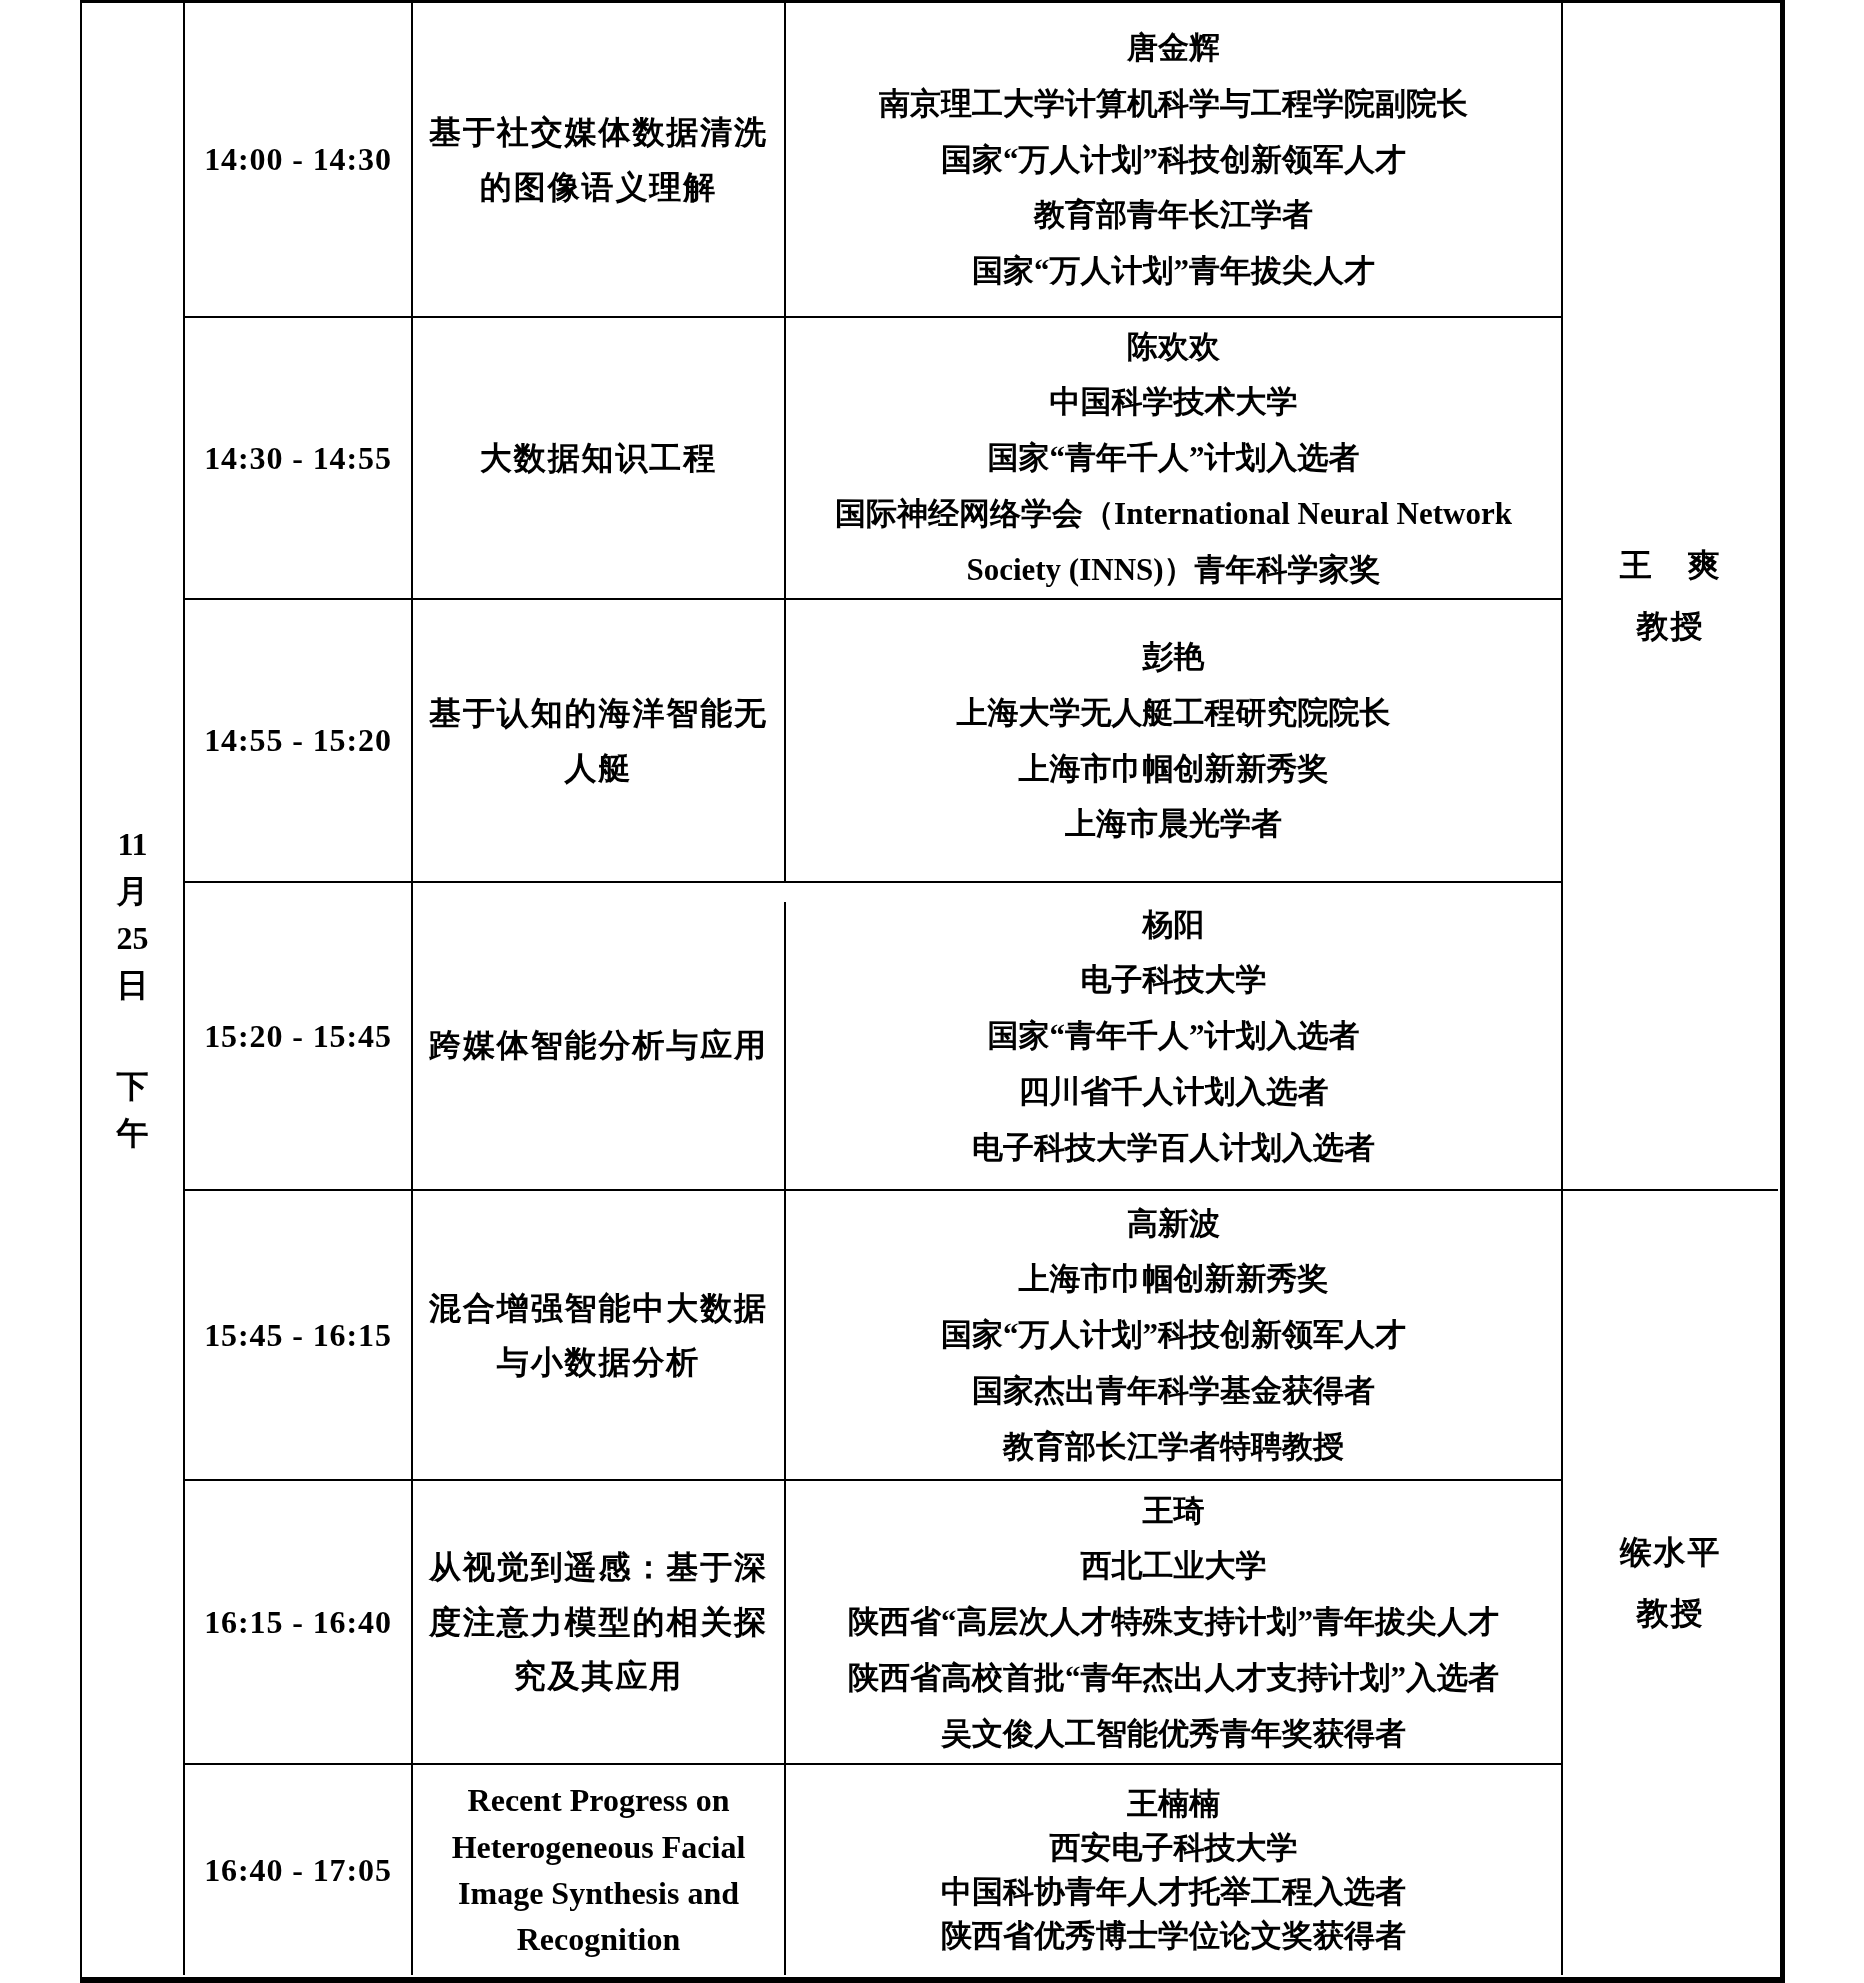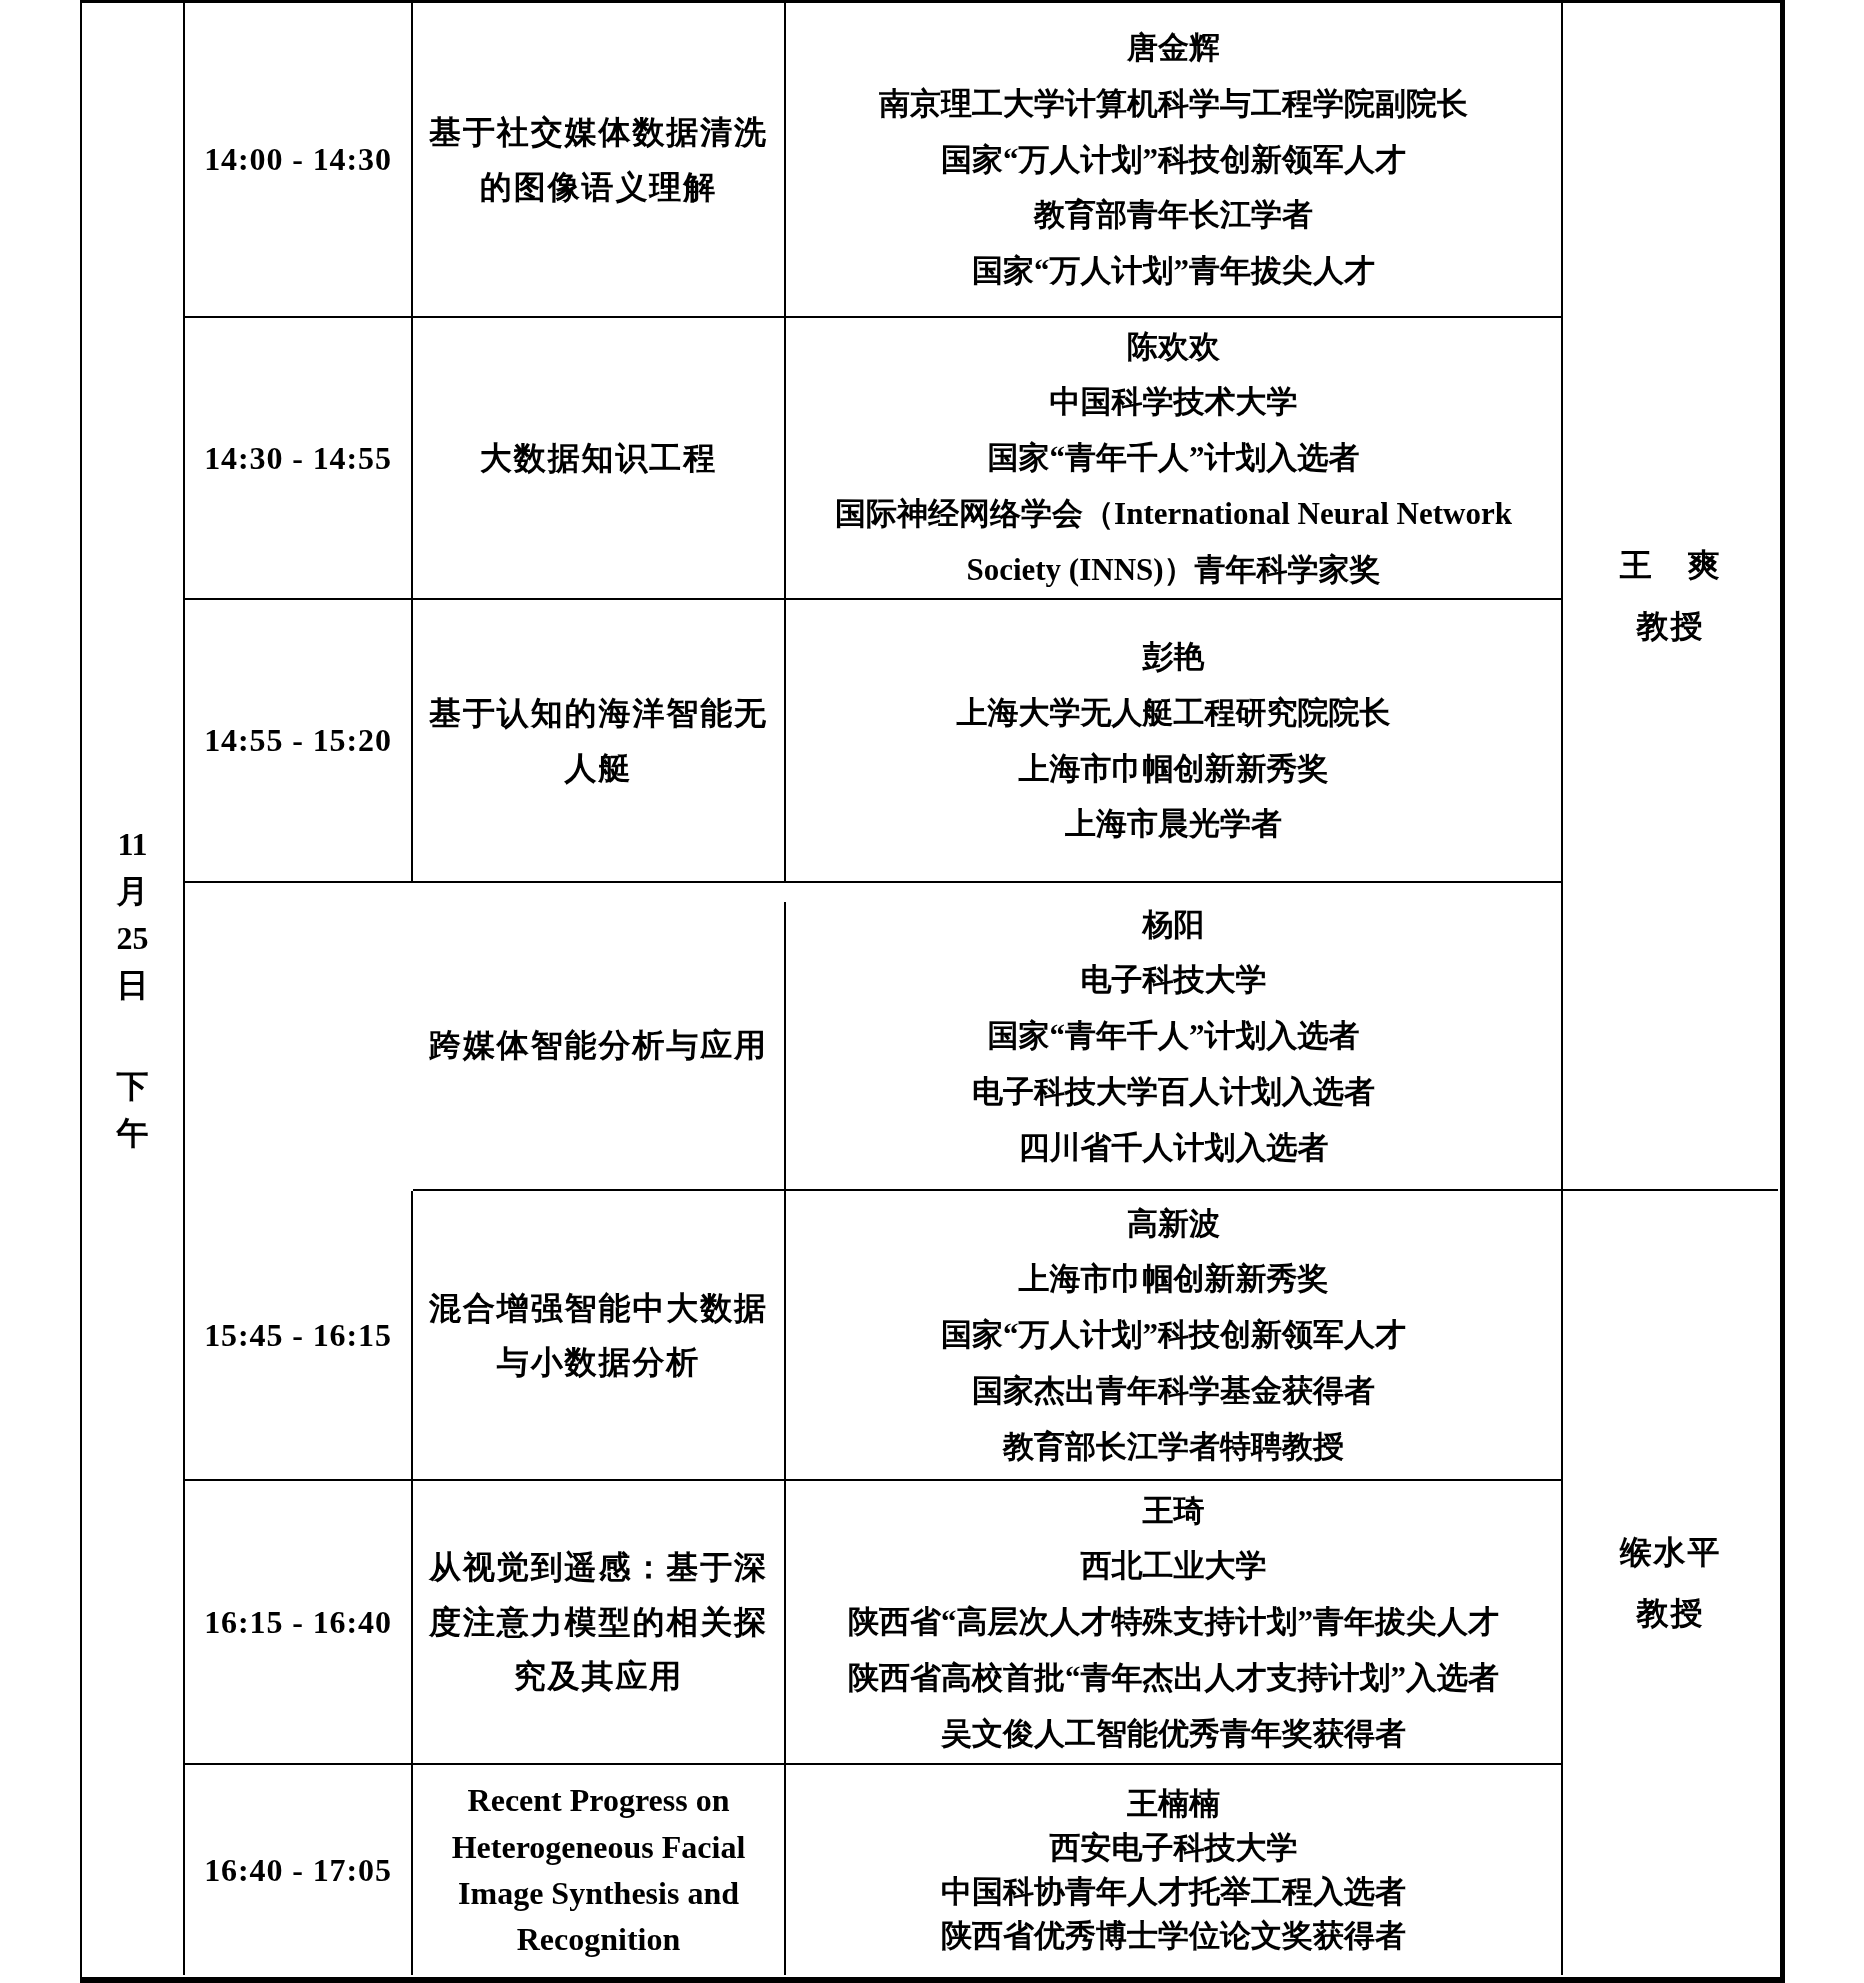--- a/index.html
+++ b/index.html
@@ -92,29 +92,32 @@
     <div class="title-line">基于认知的海洋智能无</div>
     <div class="title-line">人艇</div>
   </div>
   <div class="c" style="grid-column:4;grid-row:3;">
     <div class="speaker-line">彭艳</div>
     <div class="speaker-line">上海大学无人艇工程研究院院长</div>
     <div class="speaker-line">上海市巾帼创新新秀奖</div>
     <div class="speaker-line">上海市晨光学者</div>
   </div>
 
+  <div class="c" style="grid-column:2;grid-row:4;">
+    <div class="time-text">15:20 - 15:45</div>
+  </div>
   <div class="c" style="grid-column:3;grid-row:4;margin-top:19px;">
     <div class="title-line">跨媒体智能分析与应用</div>
   </div>
   <div class="c" style="grid-column:4;grid-row:4;">
     <div class="speaker-line">杨阳</div>
     <div class="speaker-line">电子科技大学</div>
     <div class="speaker-line">国家“青年千人”计划入选者</div>
+    <div class="speaker-line">四川省千人计划入选者</div>
     <div class="speaker-line">电子科技大学百人计划入选者</div>
-    <div class="speaker-line">四川省千人计划入选者</div>
   </div>
 
   <div class="c" style="grid-column:2;grid-row:5;">
     <div class="time-text">15:45 - 16:15</div>
   </div>
   <div class="c" style="grid-column:3;grid-row:5;">
     <div class="title-line">混合增强智能中大数据</div>
     <div class="title-line">与小数据分析</div>
   </div>
   <div class="c" style="grid-column:4;grid-row:5;">

